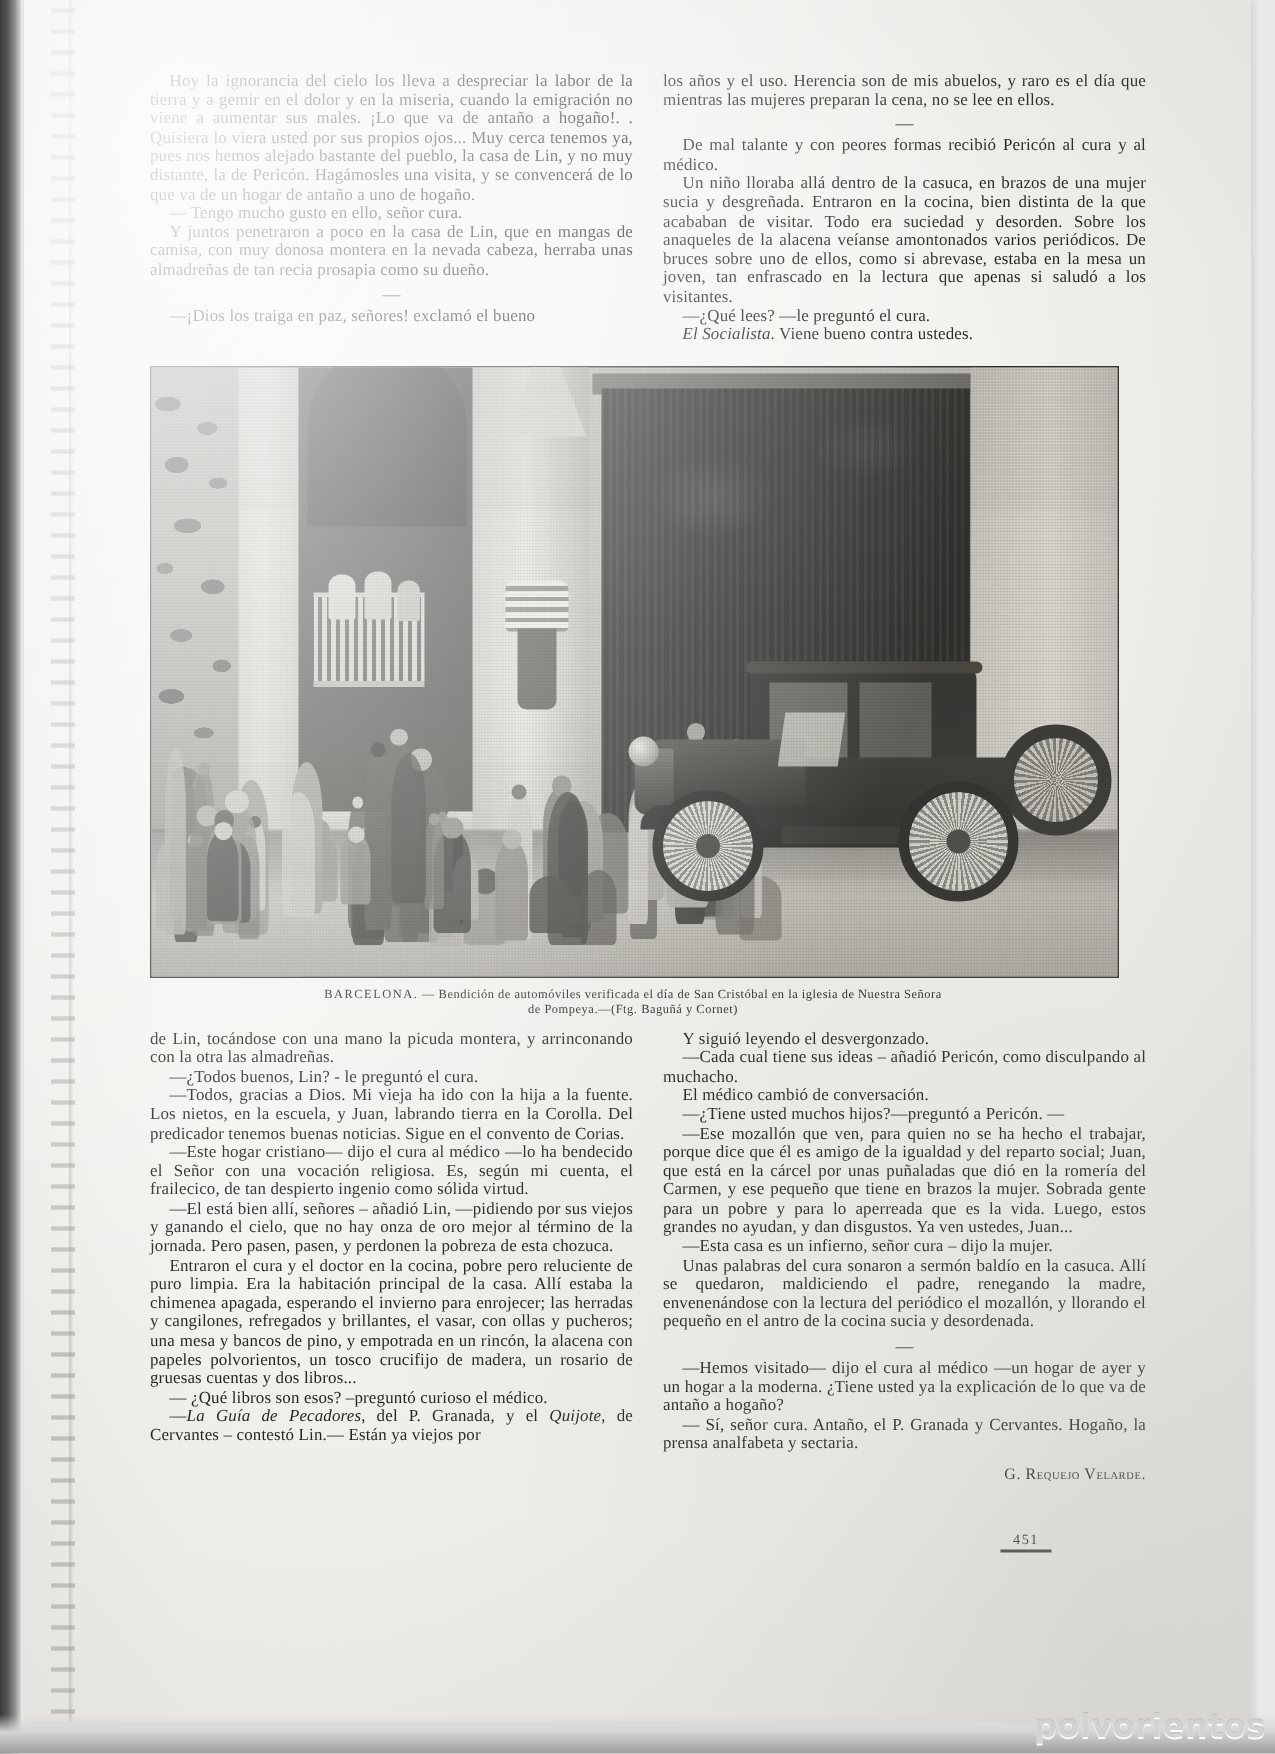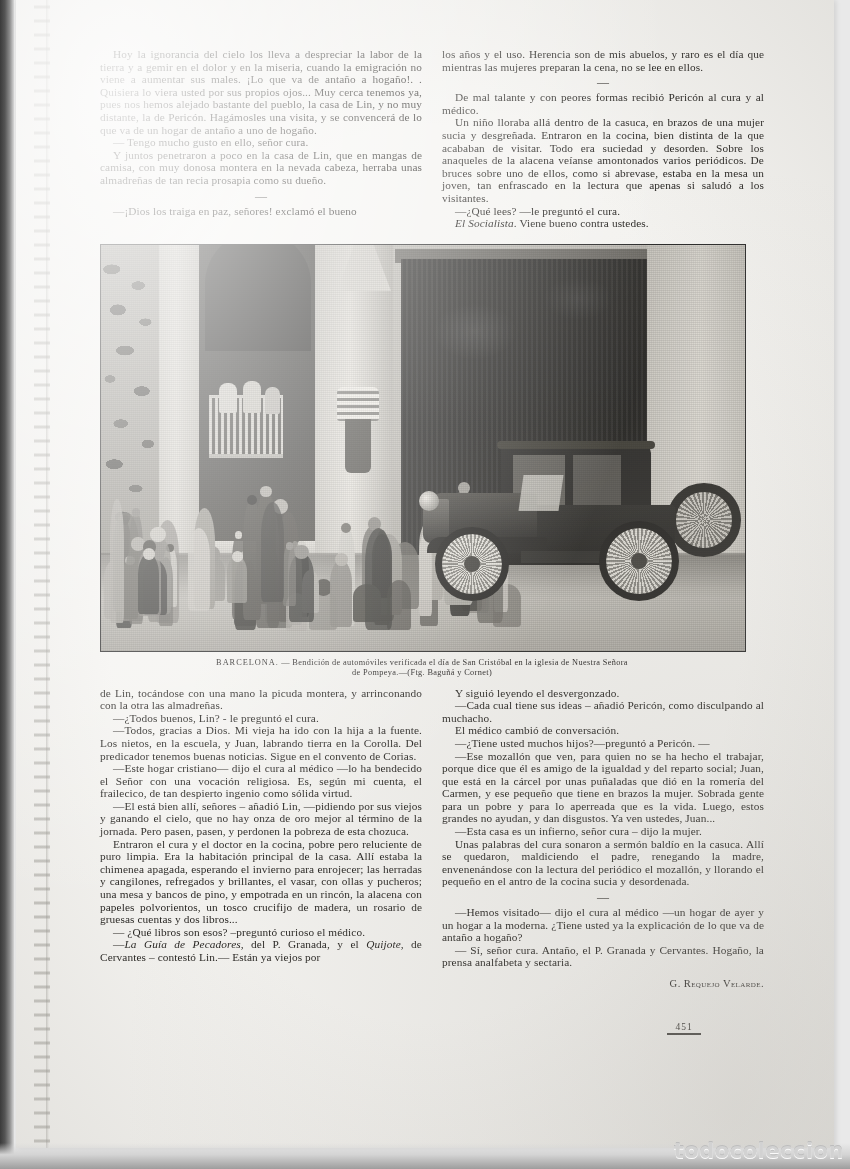--- a/index.html
+++ b/index.html
@@ -496,14 +496,14 @@
 
     </div>
 
     <div class="folio">
       <span>451</span>
       <span class="rule"></span>
     </div>
   </div>
 
   <div class="scan-shadow-bottom"></div>
-  <div class="watermark">todocoleccion</div>
+  <div class="watermark">polvorientos</div>
 </div>
 
 </body></html>

